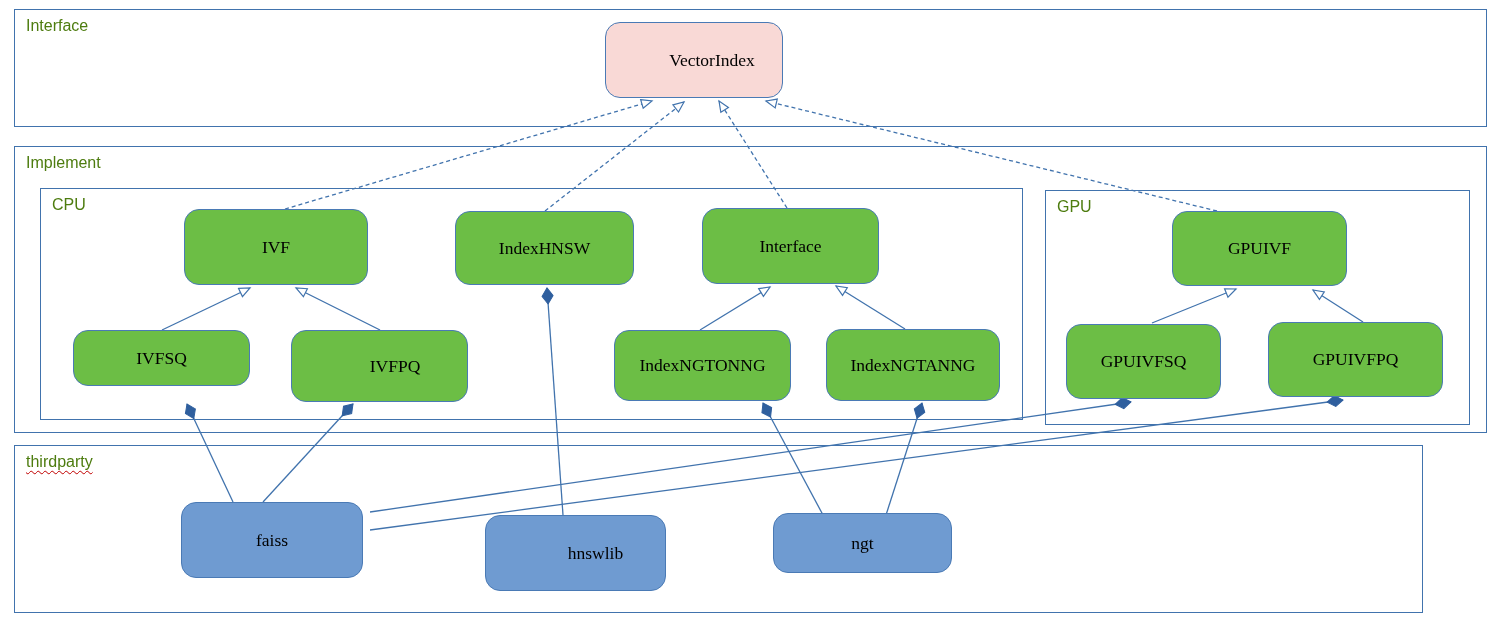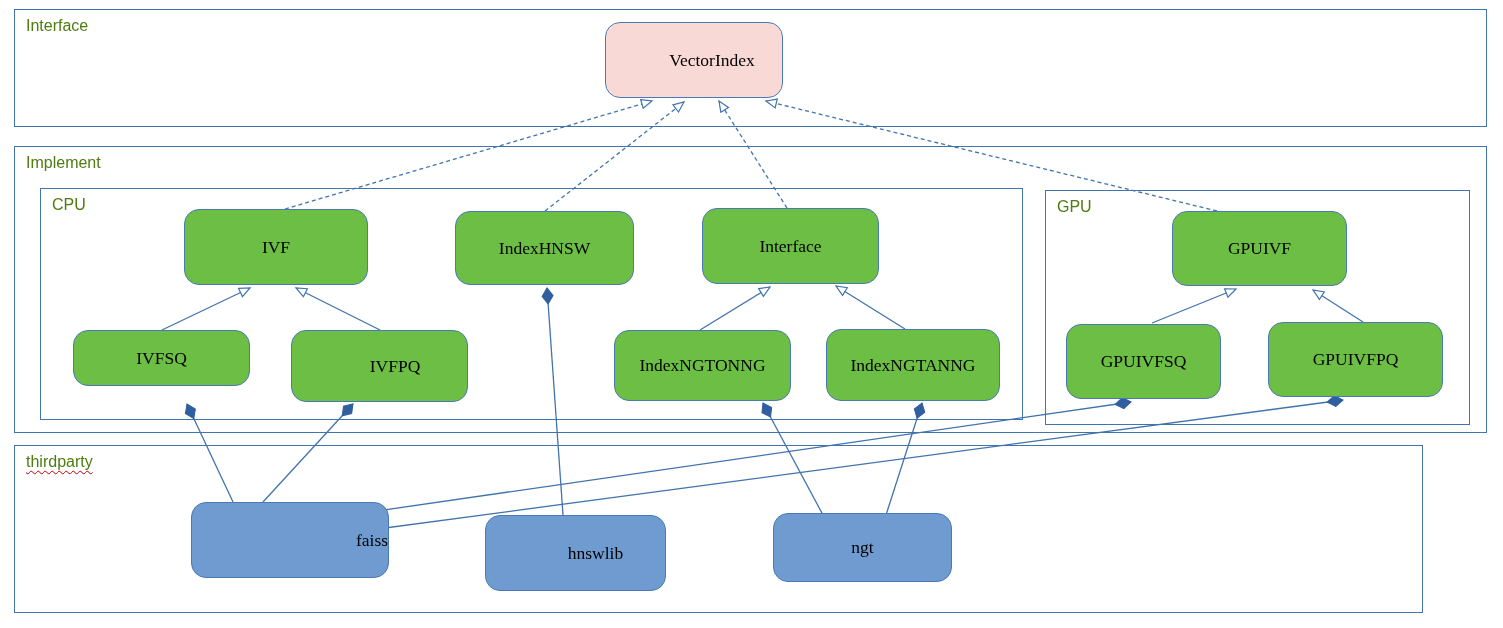--- a/index.html
+++ b/index.html
@@ -134,25 +134,25 @@
   </div>
 
   <div class="node green" style="left:1066px;top:324px;width:155px;height:75px;">
     <span>GPUIVFSQ</span>
   </div>
 
   <div class="node green" style="left:1268px;top:322px;width:175px;height:75px;text-align:right;">
     <span>GPUIVFPQ</span>
   </div>
 
-  <div class="node blue" style="left:191px;top:502px;width:198px;height:76px;justify-content:flex-end;">
+  <div class="node blue" style="left:181px;top:502px;width:182px;height:76px;">
     <span>faiss</span>
   </div>
 
   <div class="node blue" style="left:485px;top:515px;width:181px;height:76px;padding-left:40px;">
     <span>hnswlib</span>
   </div>
 
-  <div class="node blue" style="left:773px;top:513px;width:179px;height:69px;">
+  <div class="node blue" style="left:773px;top:513px;width:179px;height:60px;">
     <span>ngt</span>
   </div>
 
 </div>
 
 </body></html>

